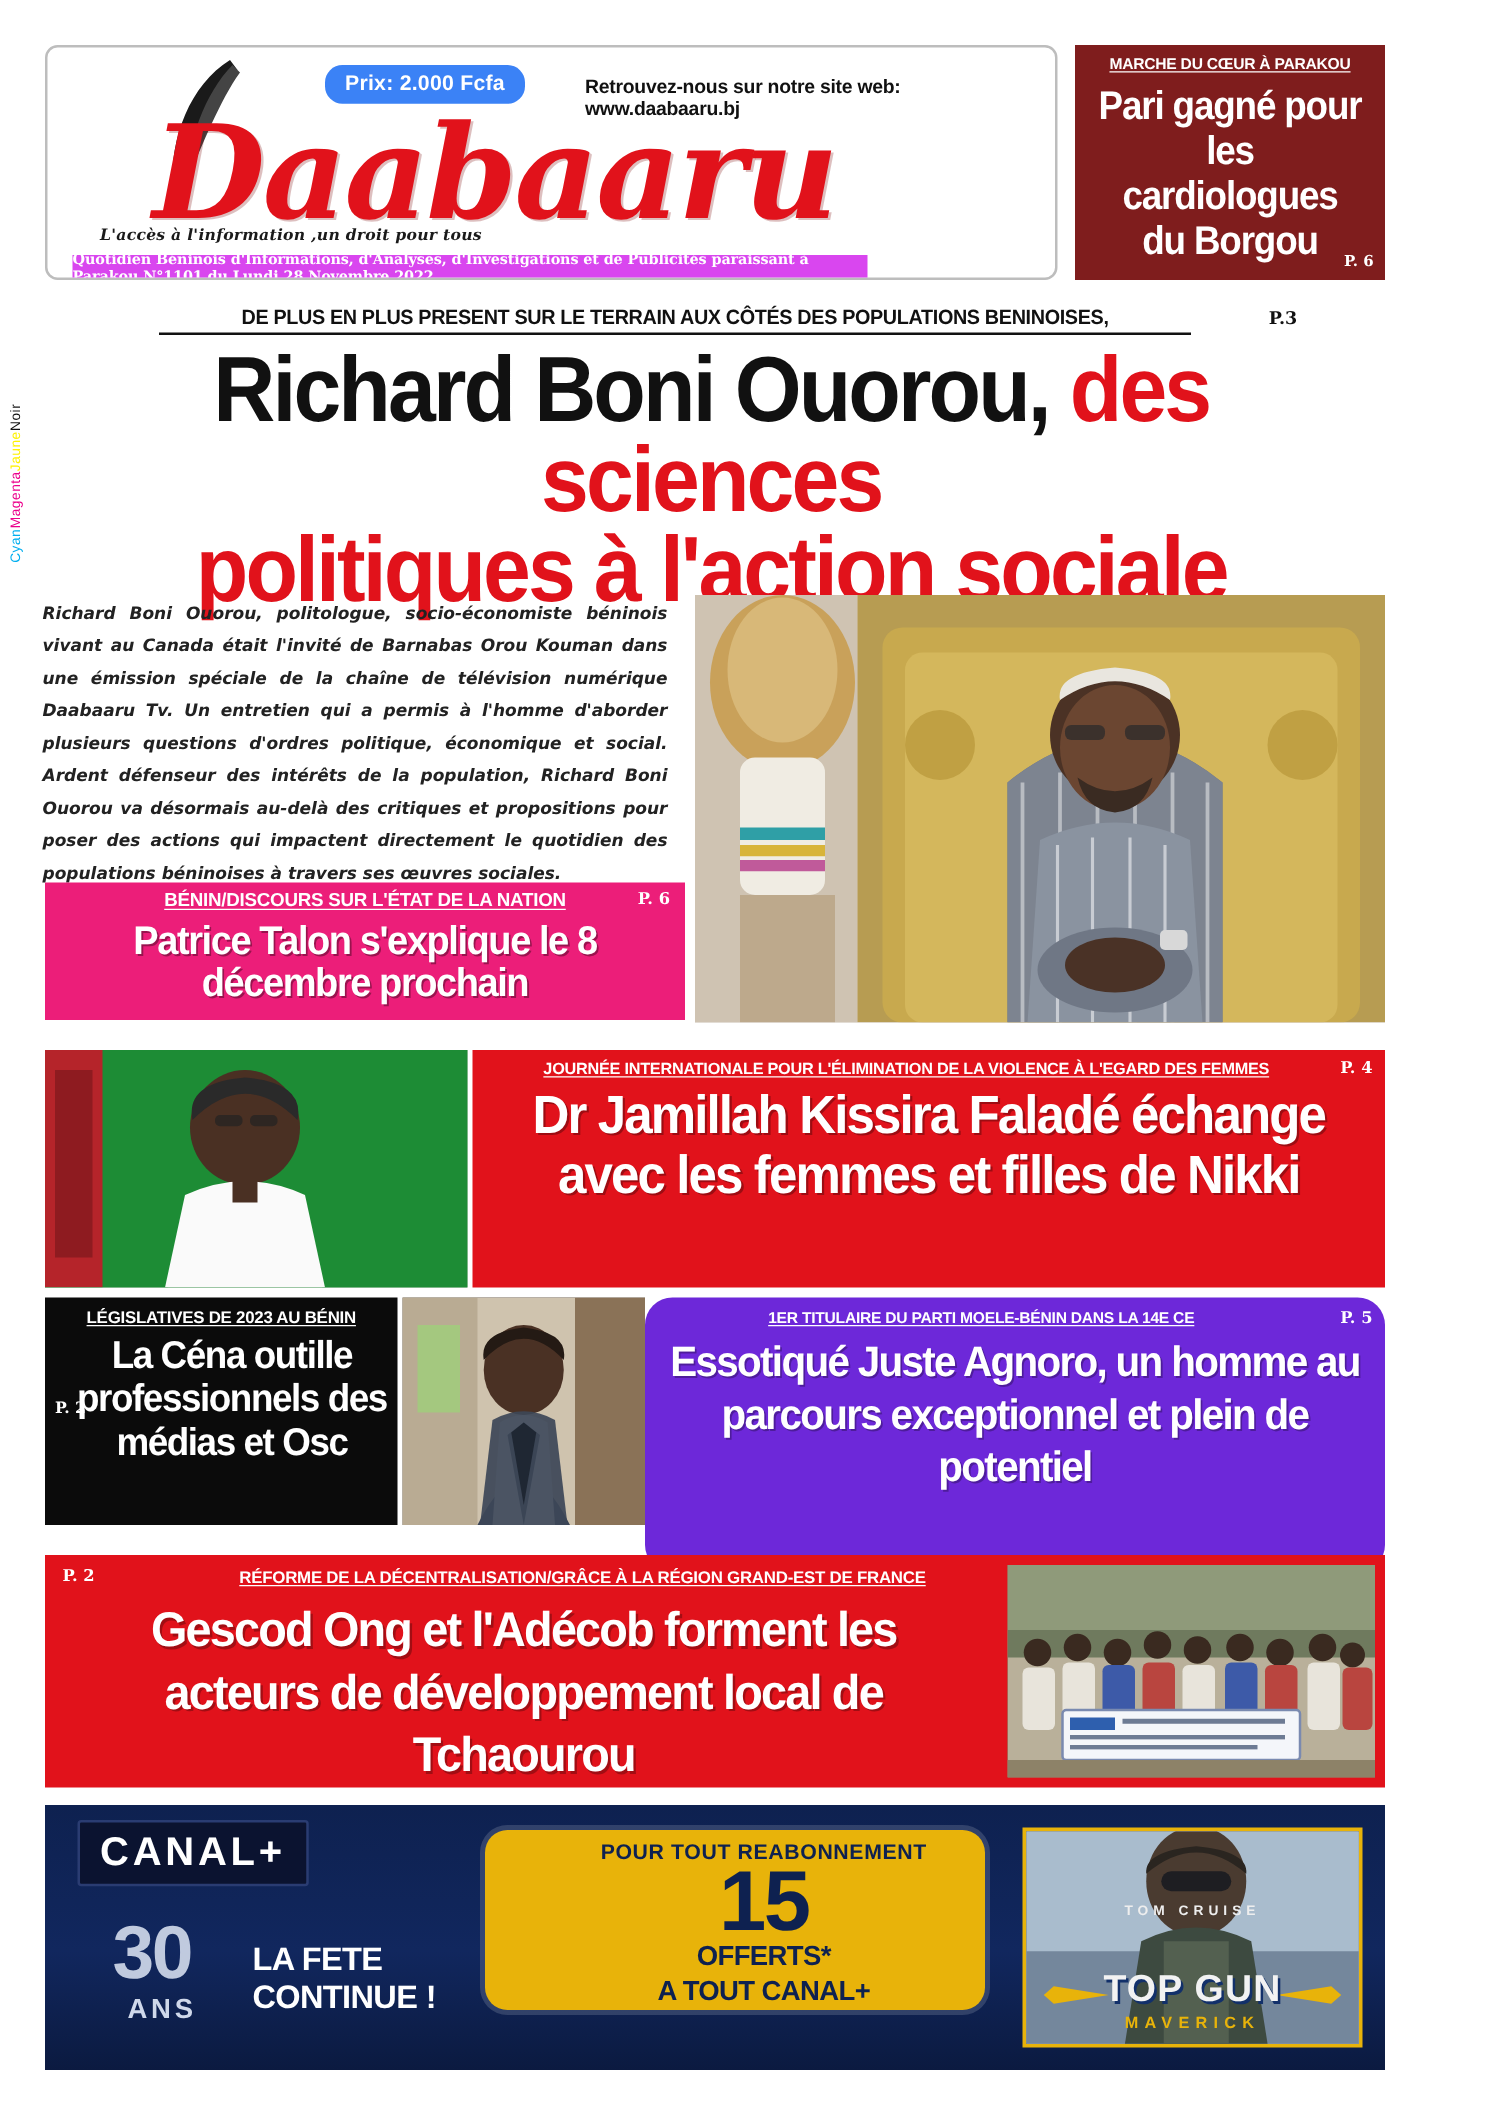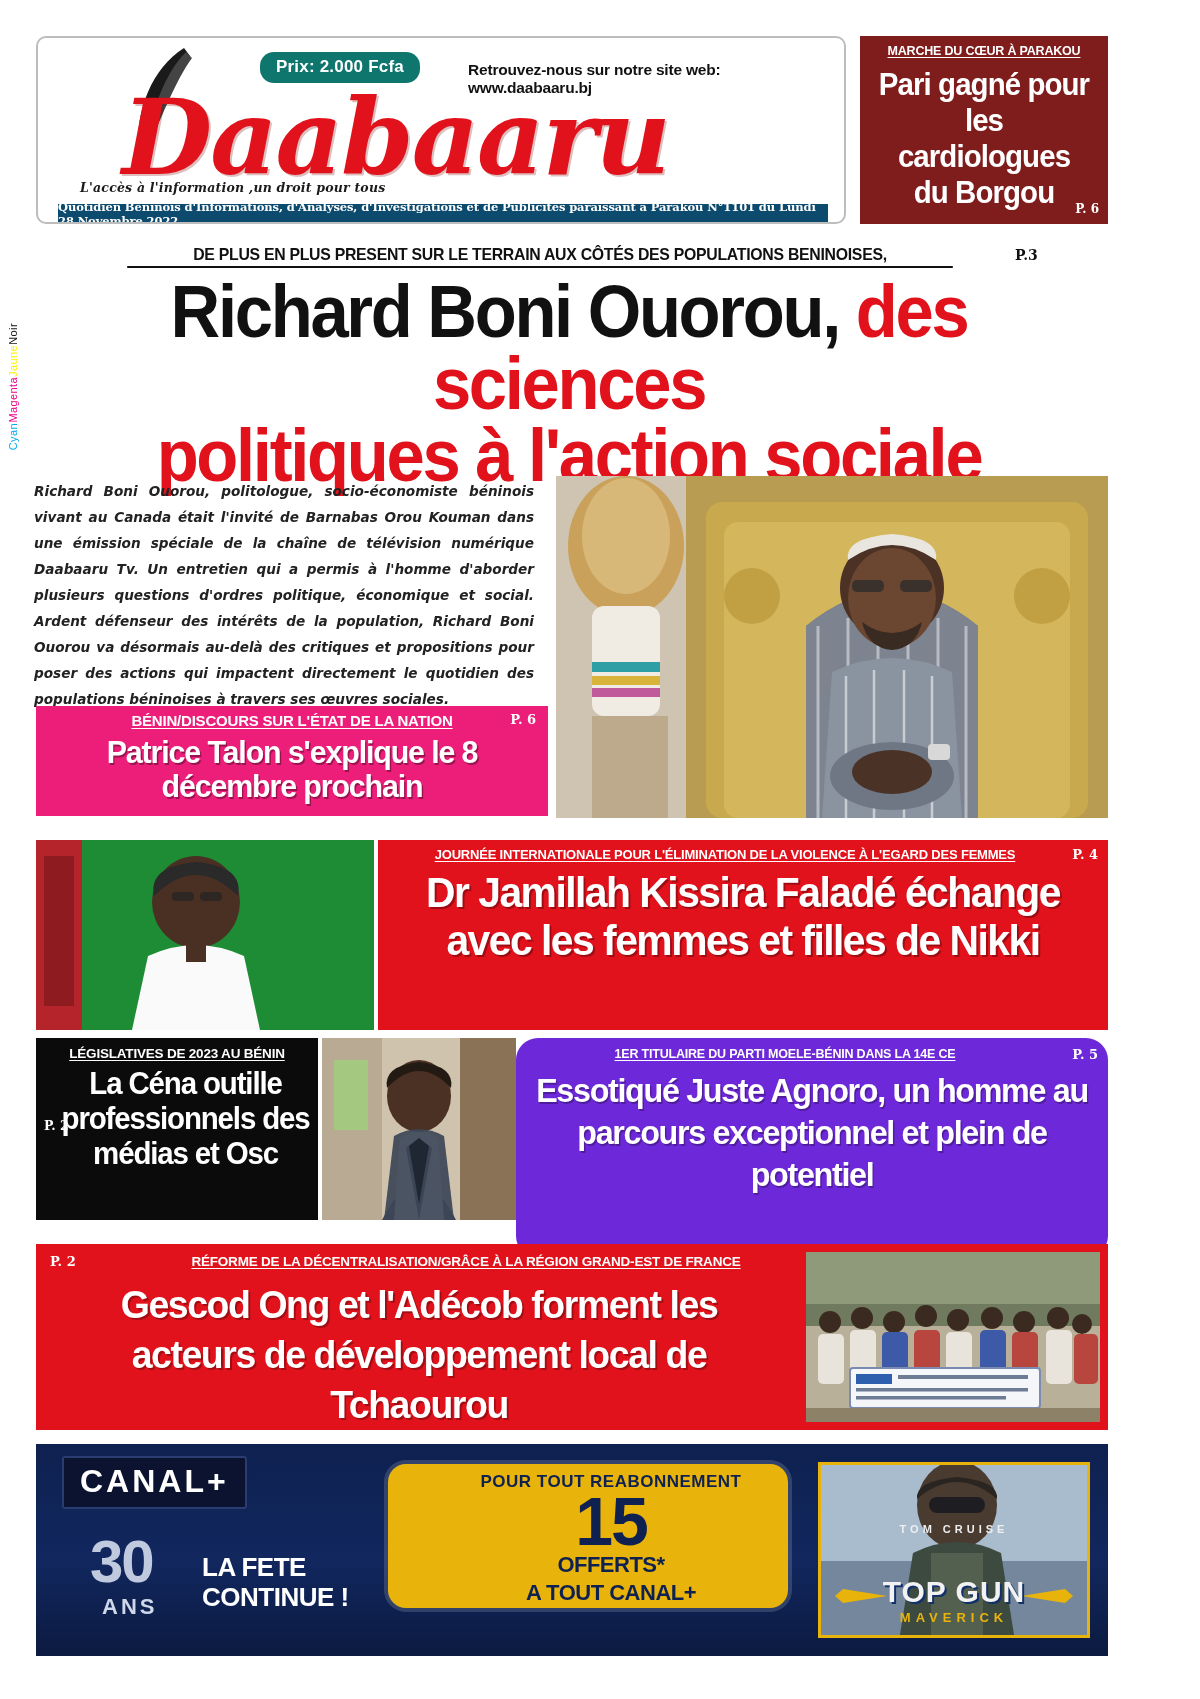--- a/index.html
+++ b/index.html
@@ -39,38 +39,38 @@
     position: absolute; left: 38px; top: 48px;
     font-family: "DejaVu Serif", serif;
     font-style: italic; font-weight: 700;
     font-size: 104px; line-height: 104px; color: #E1121B;
     letter-spacing: -2px;
     text-shadow: 2px 2px 0 rgba(120,0,0,.25);
     margin-left: 46px;
   }
   .price-badge {
     position: absolute; left: 222px; top: 14px;
-    background: #0f766e; color: #fff; border-radius: 14px;
+    background: #3b82f6; color: #fff; border-radius: 14px;
     padding: 5px 16px 6px 16px;
     font-size: 17px; font-weight: 700; letter-spacing: .2px;
     font-family: "Liberation Sans", sans-serif;
   }
   .web-line {
     position: absolute; left: 430px; top: 23px;
     font-size: 15.5px; font-weight: 700; color: #111;
     font-family: "Liberation Sans", sans-serif; letter-spacing: -.2px;
   }
   .tagline {
     position: absolute; left: 42px; top: 142px;
     font-family: "DejaVu Serif", serif; font-style: italic; font-weight: 700;
     font-size: 12.5px; color: #1a1a1a; letter-spacing: .2px;
   }
   .strapbar {
-    position: absolute; left: 20px; top: 166px; width: 770px; height: 20px;
-    background: #0c4a6e; color: #fff;
+    position: absolute; left: 20px; top: 166px; width: 636px; height: 20px;
+    background: #d946ef; color: #fff;
     display: flex; align-items: center; justify-content: center;
     font-size: 11.5px; font-weight: 700; letter-spacing: -.1px;
     font-family: "DejaVu Serif", serif;
   }
 
   
   .teaser-tr {
     position: absolute; left: 860px; top: 36px; width: 248px; height: 188px;
     background: #7f1d1d; color: #fff; padding: 8px 8px 6px 8px;
   }

